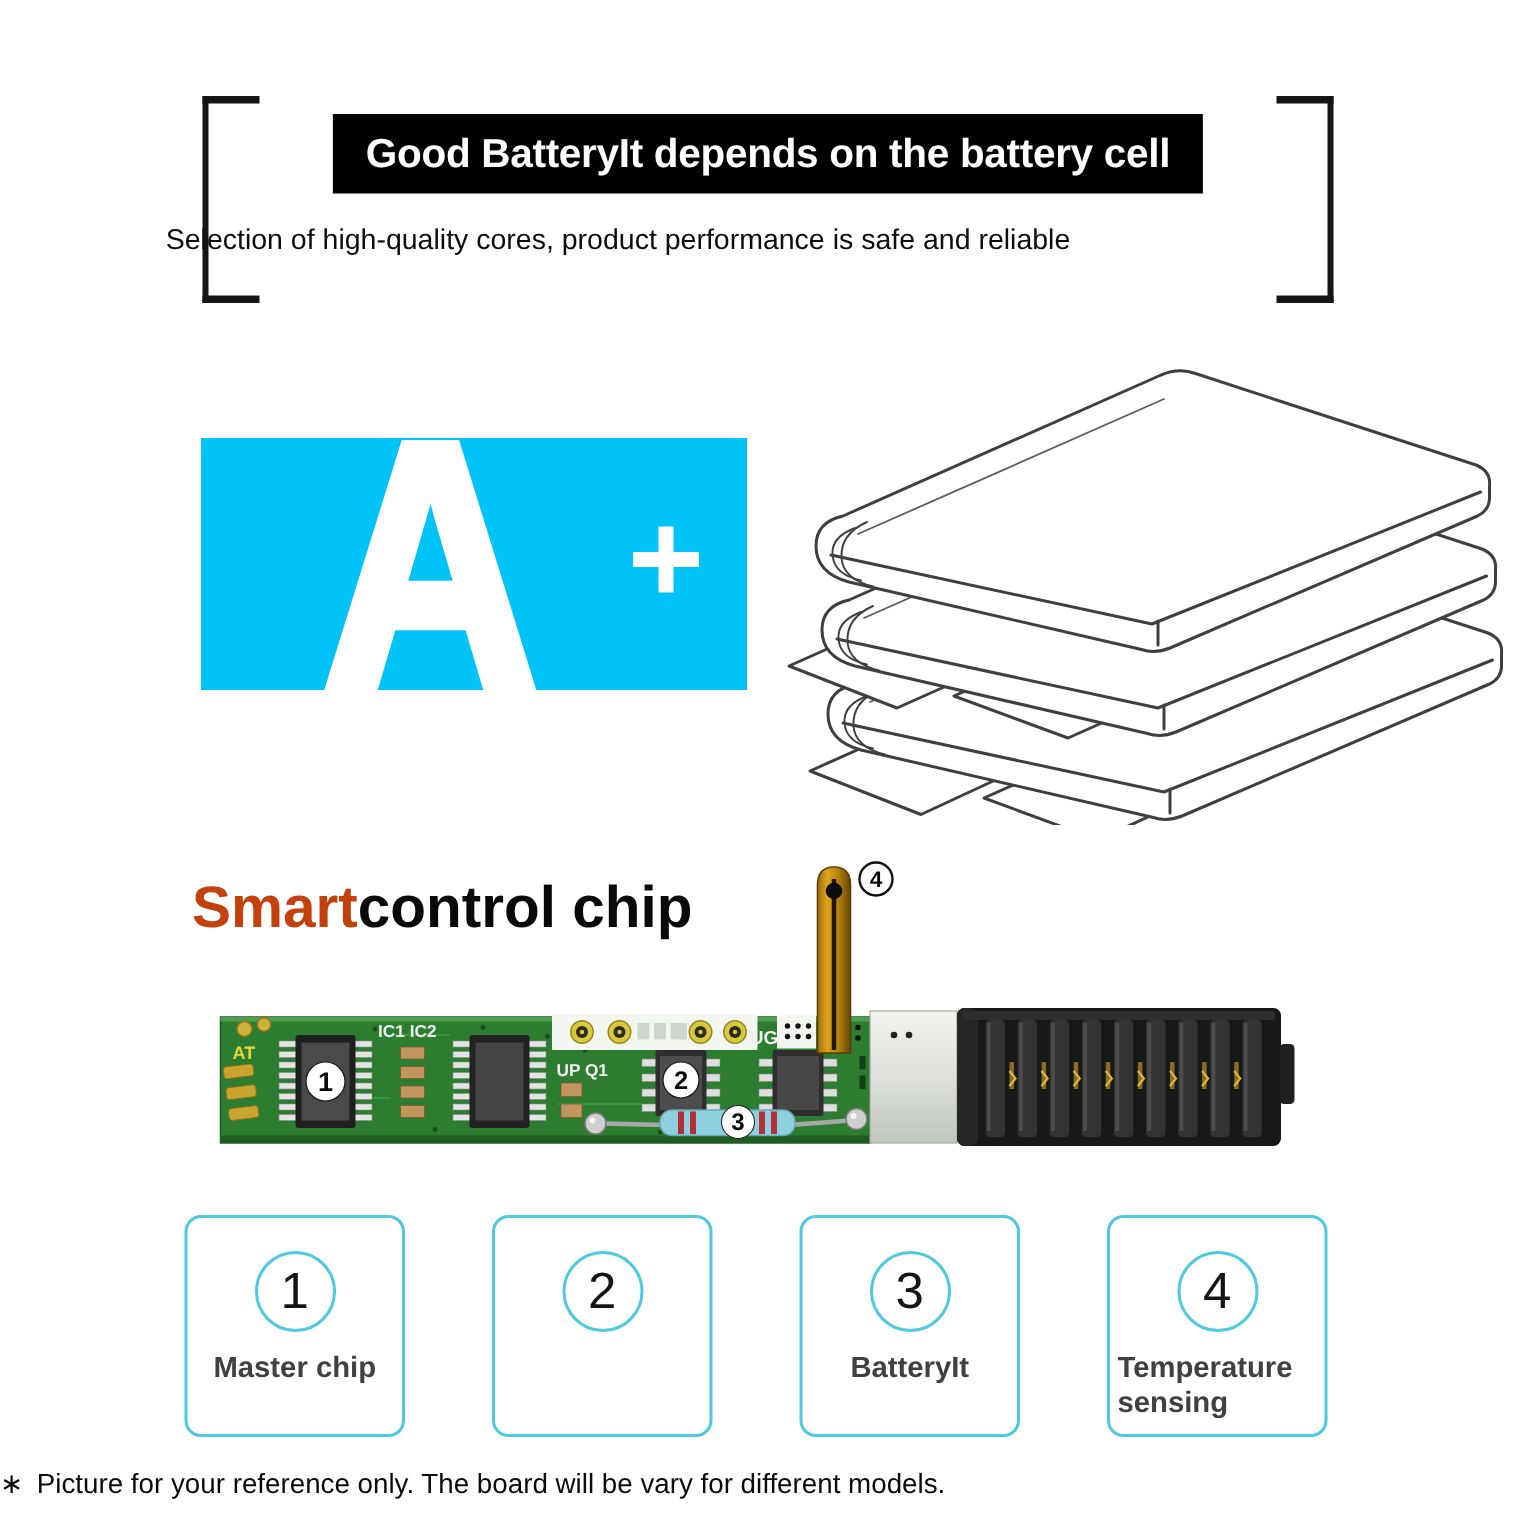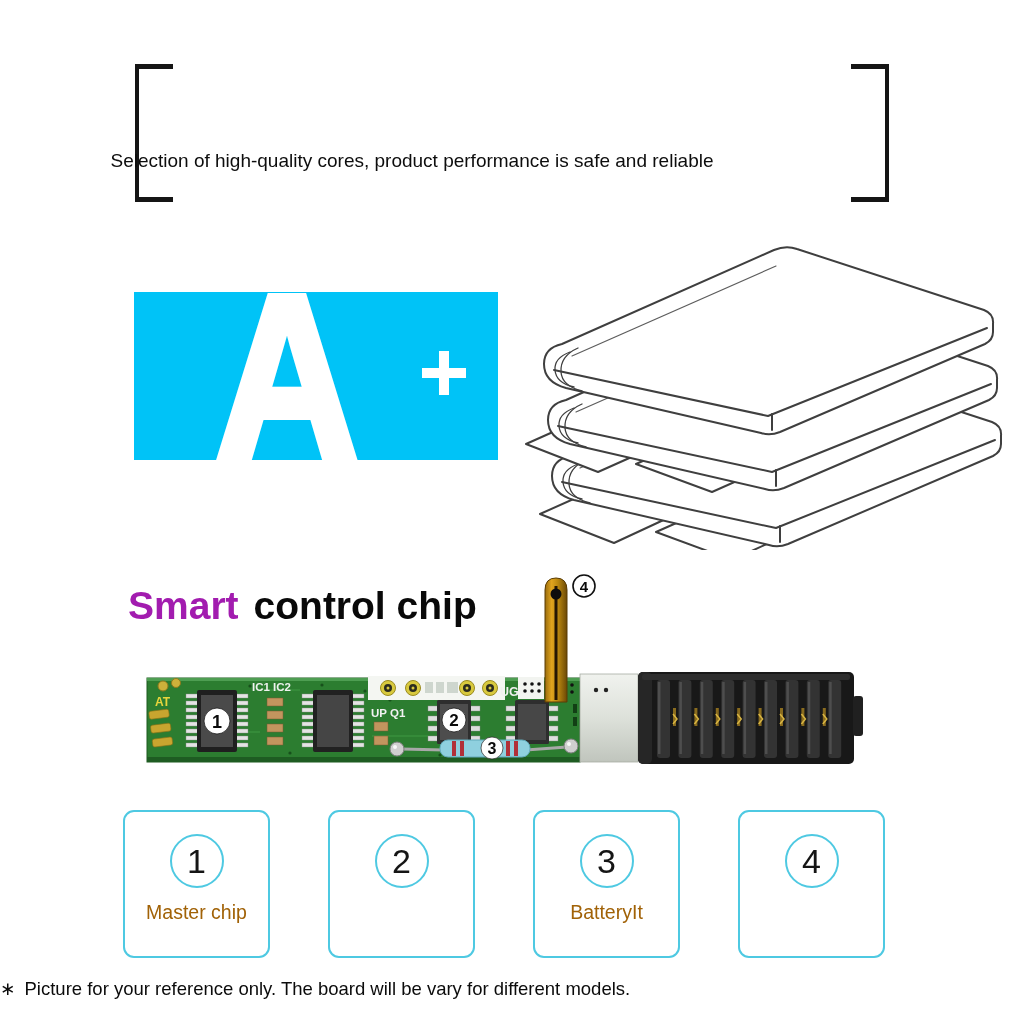--- a/index.html
+++ b/index.html
@@ -13,44 +13,45 @@
           color:#fff;font-weight:700;font-size:27px;letter-spacing:-0.2px;
           padding:11px 22px;white-space:nowrap;}
   .subtitle{position:absolute;top:150px;left:0;width:824px;text-align:center;
             font-size:19px;color:#0d0d0d;}
   
   .badge{position:absolute;left:134px;top:292px;}
   
   .cells{position:absolute;left:522px;top:230px;}
   
   .smart-heading{position:absolute;left:128px;top:584px;font-size:39px;font-weight:700;white-space:nowrap;}
-  .smart-heading .accent{color:#a21caf;}
-  .smart-heading .rest{color:#090909;margin-left:15px;}
+  .smart-heading .accent{color:#c2410c;}
+  .smart-heading .rest{color:#090909;margin-left:0;}
   
   .board{position:absolute;left:140px;top:570px;}
   
   .legend-box{position:absolute;top:810px;width:147px;height:148px;border:2px solid #4ec9e2;
               border-radius:11px;background:#fff;box-sizing:border-box;
               display:flex;flex-direction:column;align-items:center;}
   .legend-box .num-circle{margin-top:22px;width:54px;height:54px;border:2px solid #4ec9e2;border-radius:50%;
               display:flex;align-items:center;justify-content:center;font-size:34px;color:#151515;box-sizing:border-box;}
-  .legend-box .lbl{margin-top:13px;font-size:19.5px;line-height:1.18;color:#a16207;padding:0 5px;}
+  .legend-box .lbl{margin-top:13px;font-size:19.5px;line-height:1.18;color:#404040;padding:0 5px;font-weight:bold;}
   .lb1{left:123px;} .lb2{left:328px;} .lb3{left:533px;} .lb4{left:738px;}
   
   .footnote{position:absolute;top:978px;left:0;width:1024px;text-align:left;font-size:18.5px;color:#0b0b0b;}
   .footnote .marker{margin-right:9px;}
   svg text{font-family:"Liberation Sans",sans-serif;}
 </style>
 </head>
 <body>
 
 <div class="canvas">
 
   <div class="bracket left"></div>
   <div class="bracket right"></div>
+  <div class="banner">Good BatteryIt depends on the battery cell</div>
   <div class="subtitle">Selection of high-quality cores, product performance is safe and reliable</div>
 
   <svg class="badge" width="364" height="168" viewBox="0 0 364 168">
     <rect x="0" y="0" width="364" height="168" fill="#00c3f7"></rect>
     <text transform="scale(0.85,1)" x="180" y="165" text-anchor="middle" font-size="232" font-weight="bold" fill="#ffffff" stroke="#ffffff" stroke-width="8">A</text>
     <g fill="#ffffff">
       <rect x="288" y="76" width="44" height="10"></rect>
       <rect x="305" y="59" width="10" height="44"></rect>
     </g>
   </svg>
@@ -398,19 +399,20 @@
   </div>
   <div class="legend-box lb2">
     <div class="num-circle">2</div>
   </div>
   <div class="legend-box lb3">
     <div class="num-circle">3</div>
     <div class="lbl">BatteryIt</div>
   </div>
   <div class="legend-box lb4">
     <div class="num-circle">4</div>
+    <div class="lbl">Temperature sensing</div>
   </div>
 
   <div class="footnote">
     <span class="marker">∗</span><span>Picture for your reference only. The board will be vary for different models.</span>
   </div>
 
 </div>
 
 </body></html>

